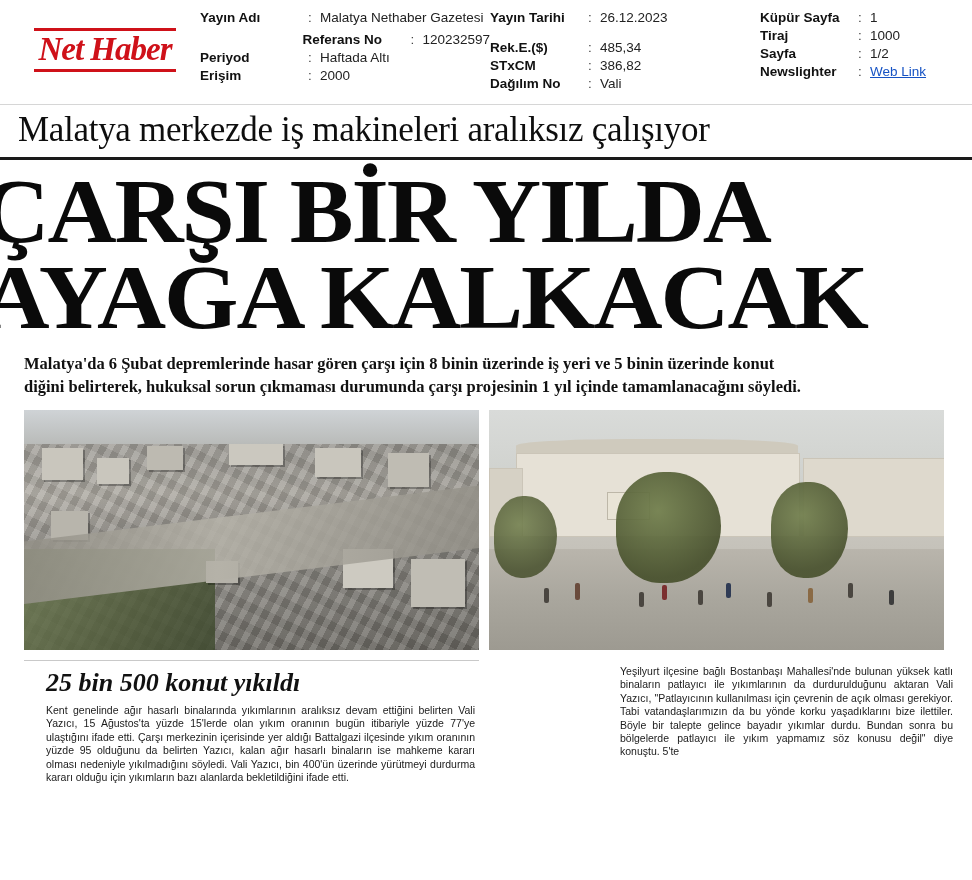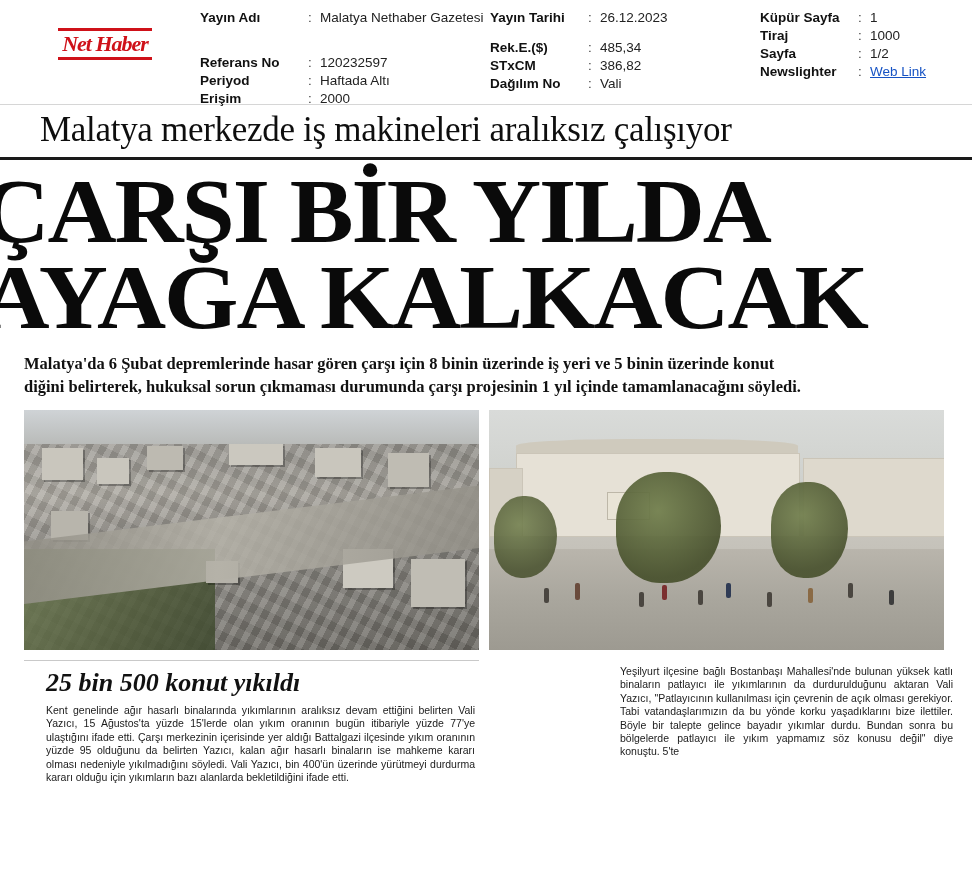--- a/index.html
+++ b/index.html
@@ -29,21 +29,21 @@
     flex: 0 0 190px;
     display: flex;
     align-items: center;
     justify-content: center;
     padding-top: 22px;
   }
   .logo-text {
     font-family: "Liberation Serif", serif;
     font-weight: bold;
     font-style: italic;
-    font-size: 22px;
+    font-size: 33px;
     color: #cf1119;
     letter-spacing: -1px;
     border-top: 3px solid #cf1119;
     border-bottom: 3px solid #cf1119;
     padding: 1px 4px 2px 4px;
     line-height: 1.05;
     white-space: nowrap;
   }
   .meta-cols {
     display: flex;
@@ -82,21 +82,21 @@
   }
   .meta-value.link {
     color: #1552c4;
     text-decoration: underline;
   }
   .meta-value.two-line { line-height: 15px; }
 
   
   .kicker-wrap {
     border-top: 1px solid #d6d6d6;
-    padding: 4px 16px 6px 40px;
+    padding: 4px 16px 6px 18px;
   }
   .kicker {
     font-family: "Liberation Serif", serif;
     font-size: 35px;
     line-height: 42px;
     font-weight: normal;
     color: #0e0e0e;
     letter-spacing: -0.3px;
     white-space: nowrap;
   }
@@ -275,21 +275,21 @@
   </div>
 
   <div class="meta-cols">
 
     <div class="meta-col c1">
       <div class="meta-row">
         <span class="meta-label">Yayın Adı</span>
         <span class="meta-sep">:</span>
         <span class="meta-value two-line">Malatya Nethaber Gazetesi</span>
       </div>
-      <div class="meta-row" style="margin-top:27px;">
+      <div class="meta-row" style="margin-top:4px;justify-content:flex-end;">
         <span class="meta-label">Referans No</span>
         <span class="meta-sep">:</span>
         <span class="meta-value">120232597</span>
       </div>
       <div class="meta-row">
         <span class="meta-label">Periyod</span>
         <span class="meta-sep">:</span>
         <span class="meta-value">Haftada Altı</span>
       </div>
       <div class="meta-row">

